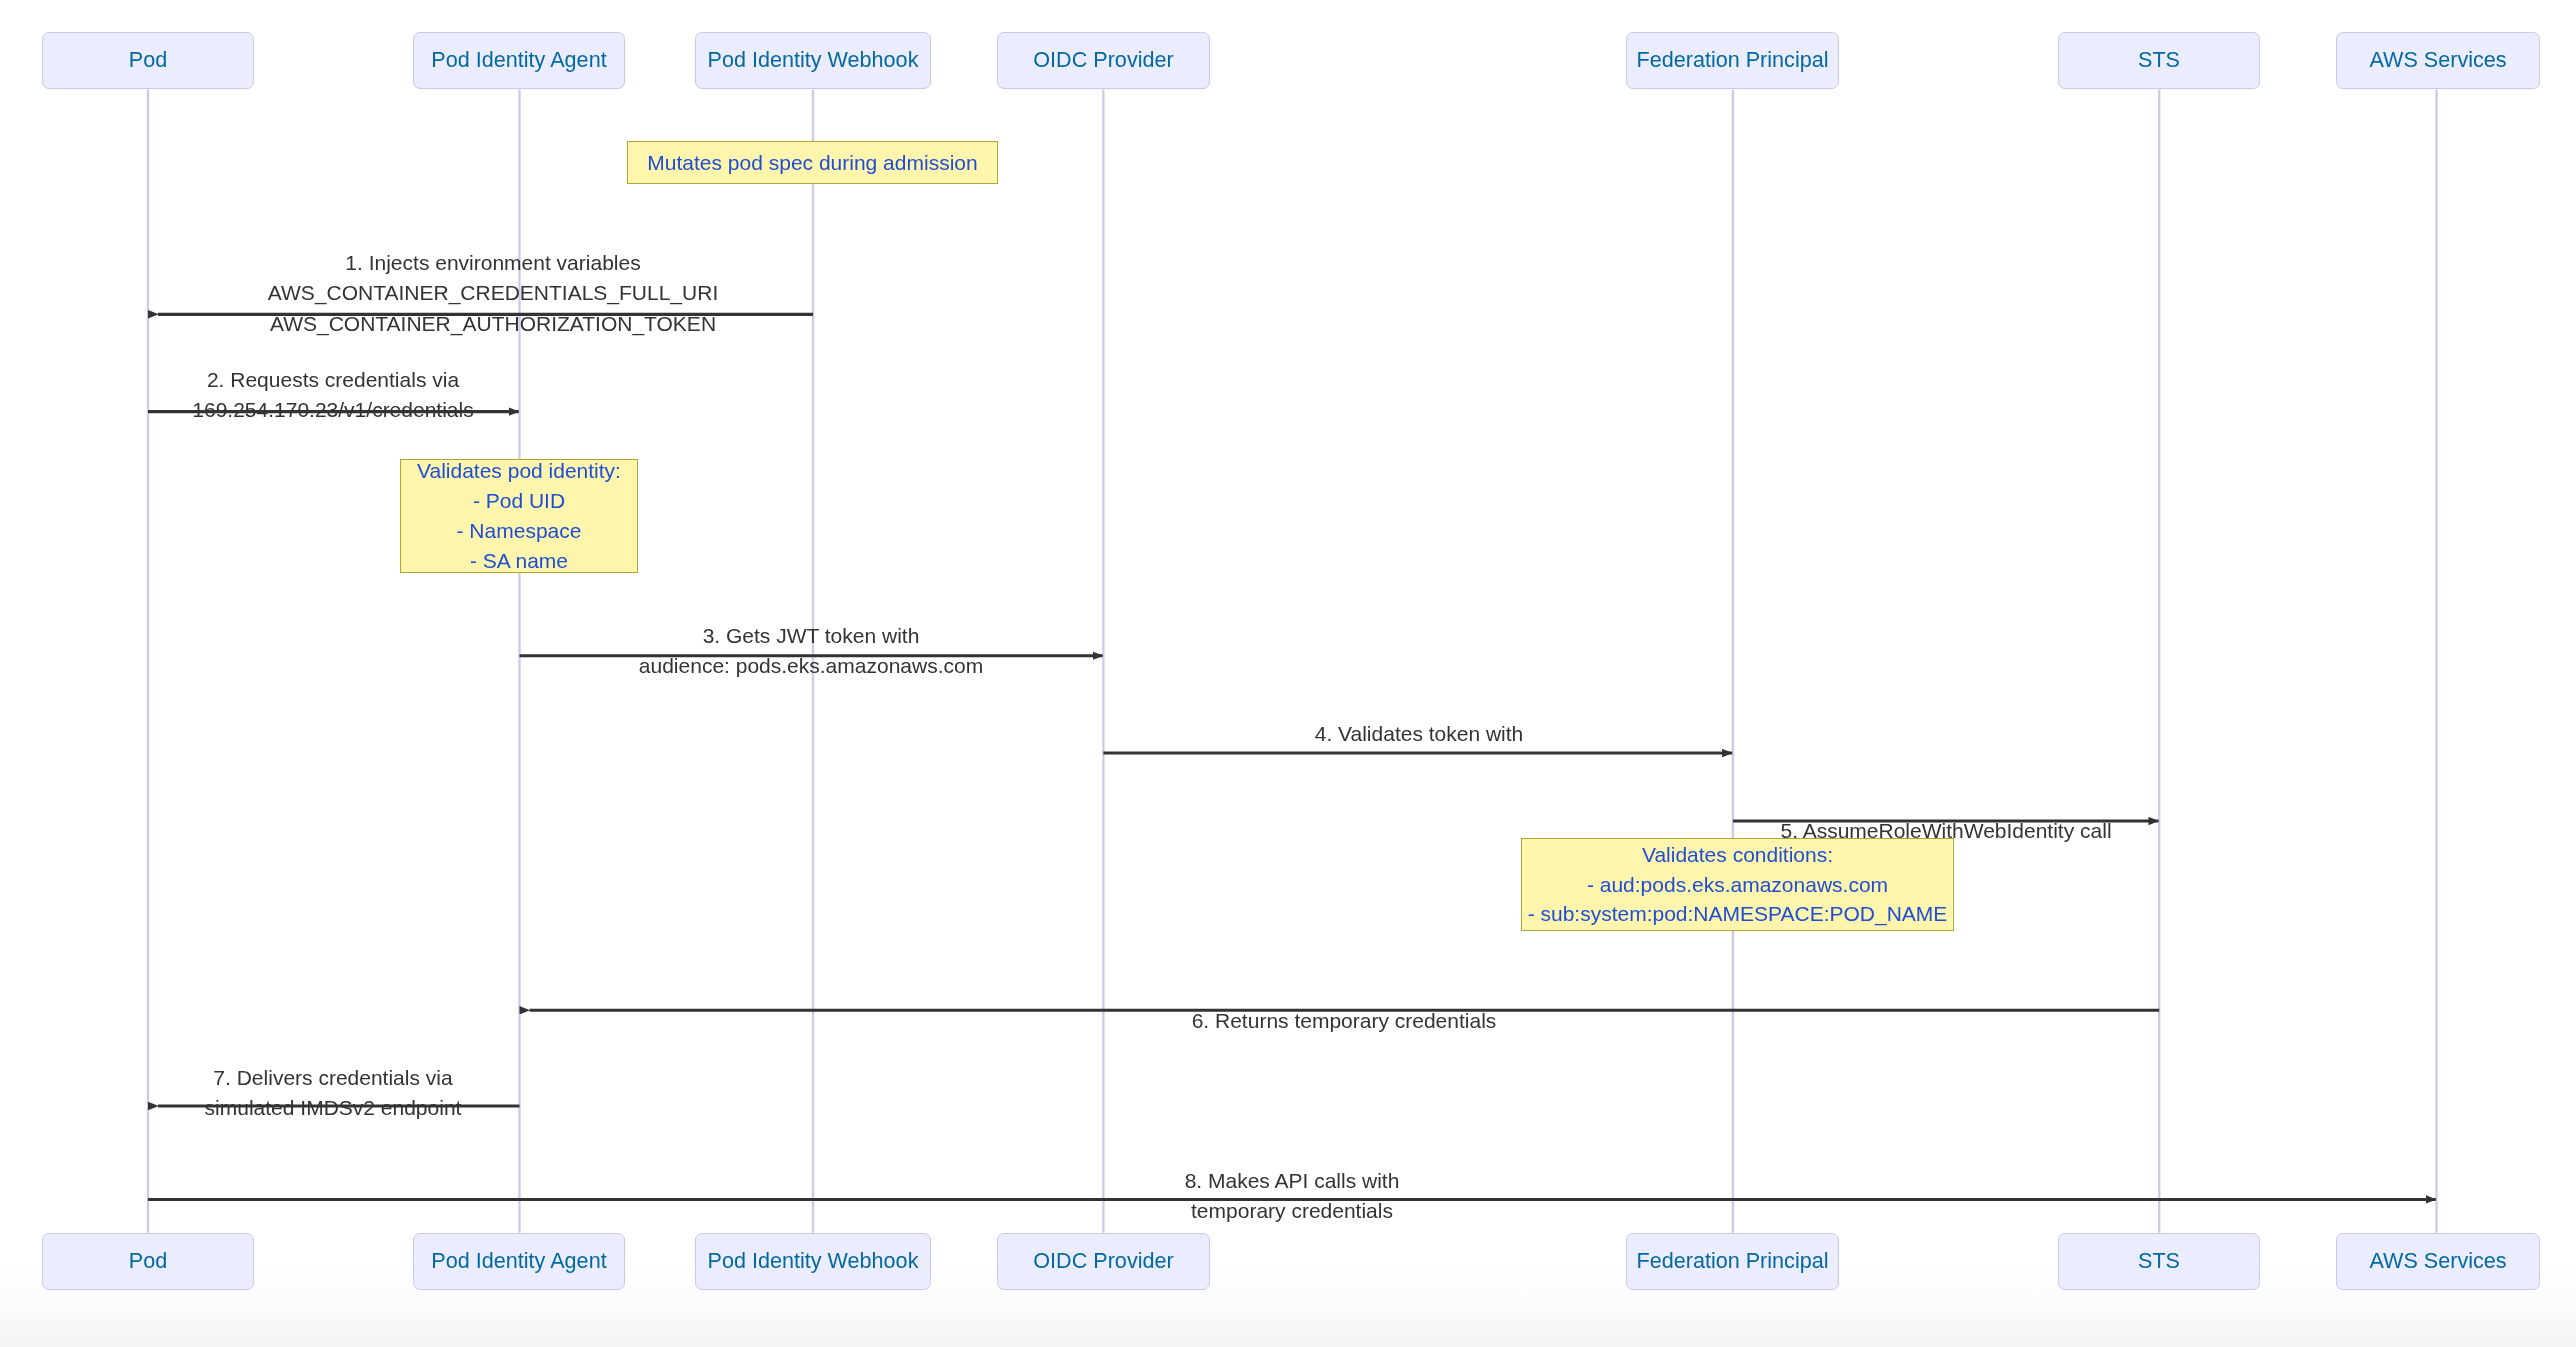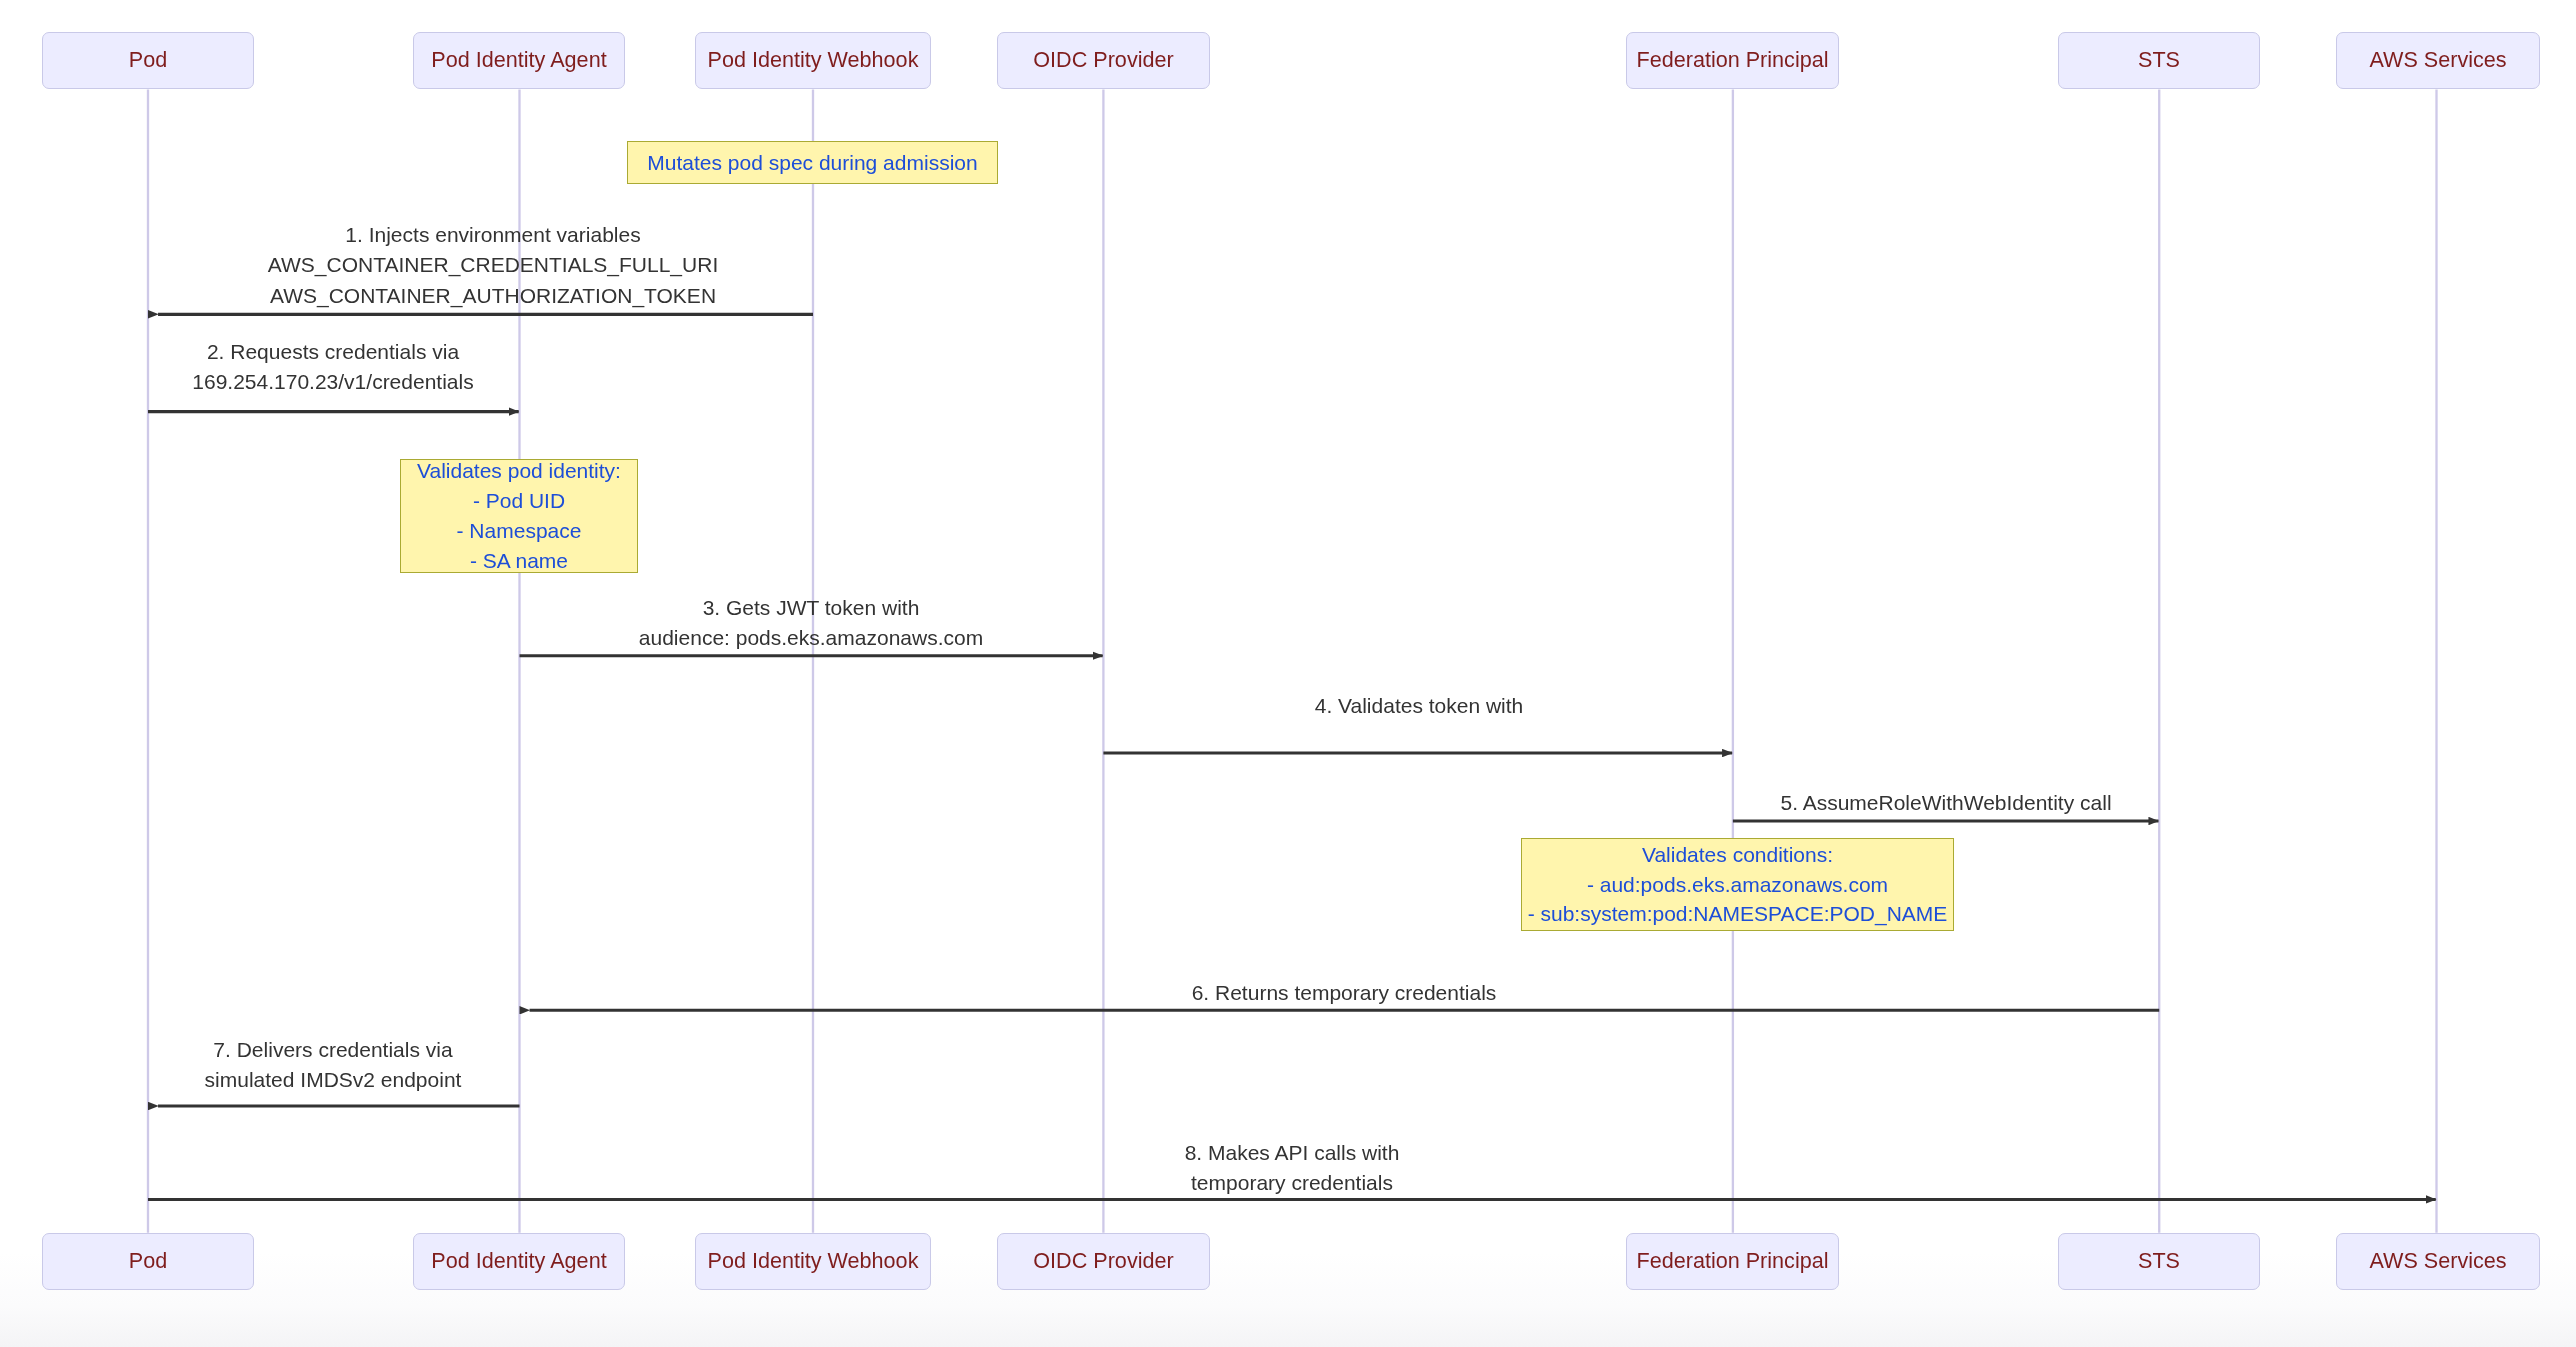--- a/index.html
+++ b/index.html
@@ -26,21 +26,21 @@
   .actor-box {
     position: absolute;
     box-sizing: border-box;
     background: #ECECFF;
     border: 1.5px solid #C9C9E8;
     border-radius: 7px;
     display: flex;
     align-items: center;
     justify-content: center;
     text-align: center;
-    color: #7f1d1d;
+    color: #0369a1;
     font-size: 21.6px;
     font-family: "Liberation Sans", sans-serif;
     line-height: 1.15;
     padding: 0 6.2px;
     z-index: 4;
   }
 
   
   .note-box {
     position: absolute;
@@ -65,20 +65,21 @@
   .msg-label {
     position: absolute;
     color: #333333;
     font-size: 21px;
     font-family: "Liberation Sans", sans-serif;
     line-height: 1.45;
     text-align: center;
     white-space: pre;
     transform: translateX(-50%);
     z-index: 3;
+    margin-top: 28px;
   }
   .msg-label .mline { display: block; }
 </style>
 </head>
 <body>
 
 <div id="canvas">
 
   <svg id="svg-layer" xmlns="http://www.w3.org/2000/svg" viewBox="0 0 3334 1744">
     <defs>

